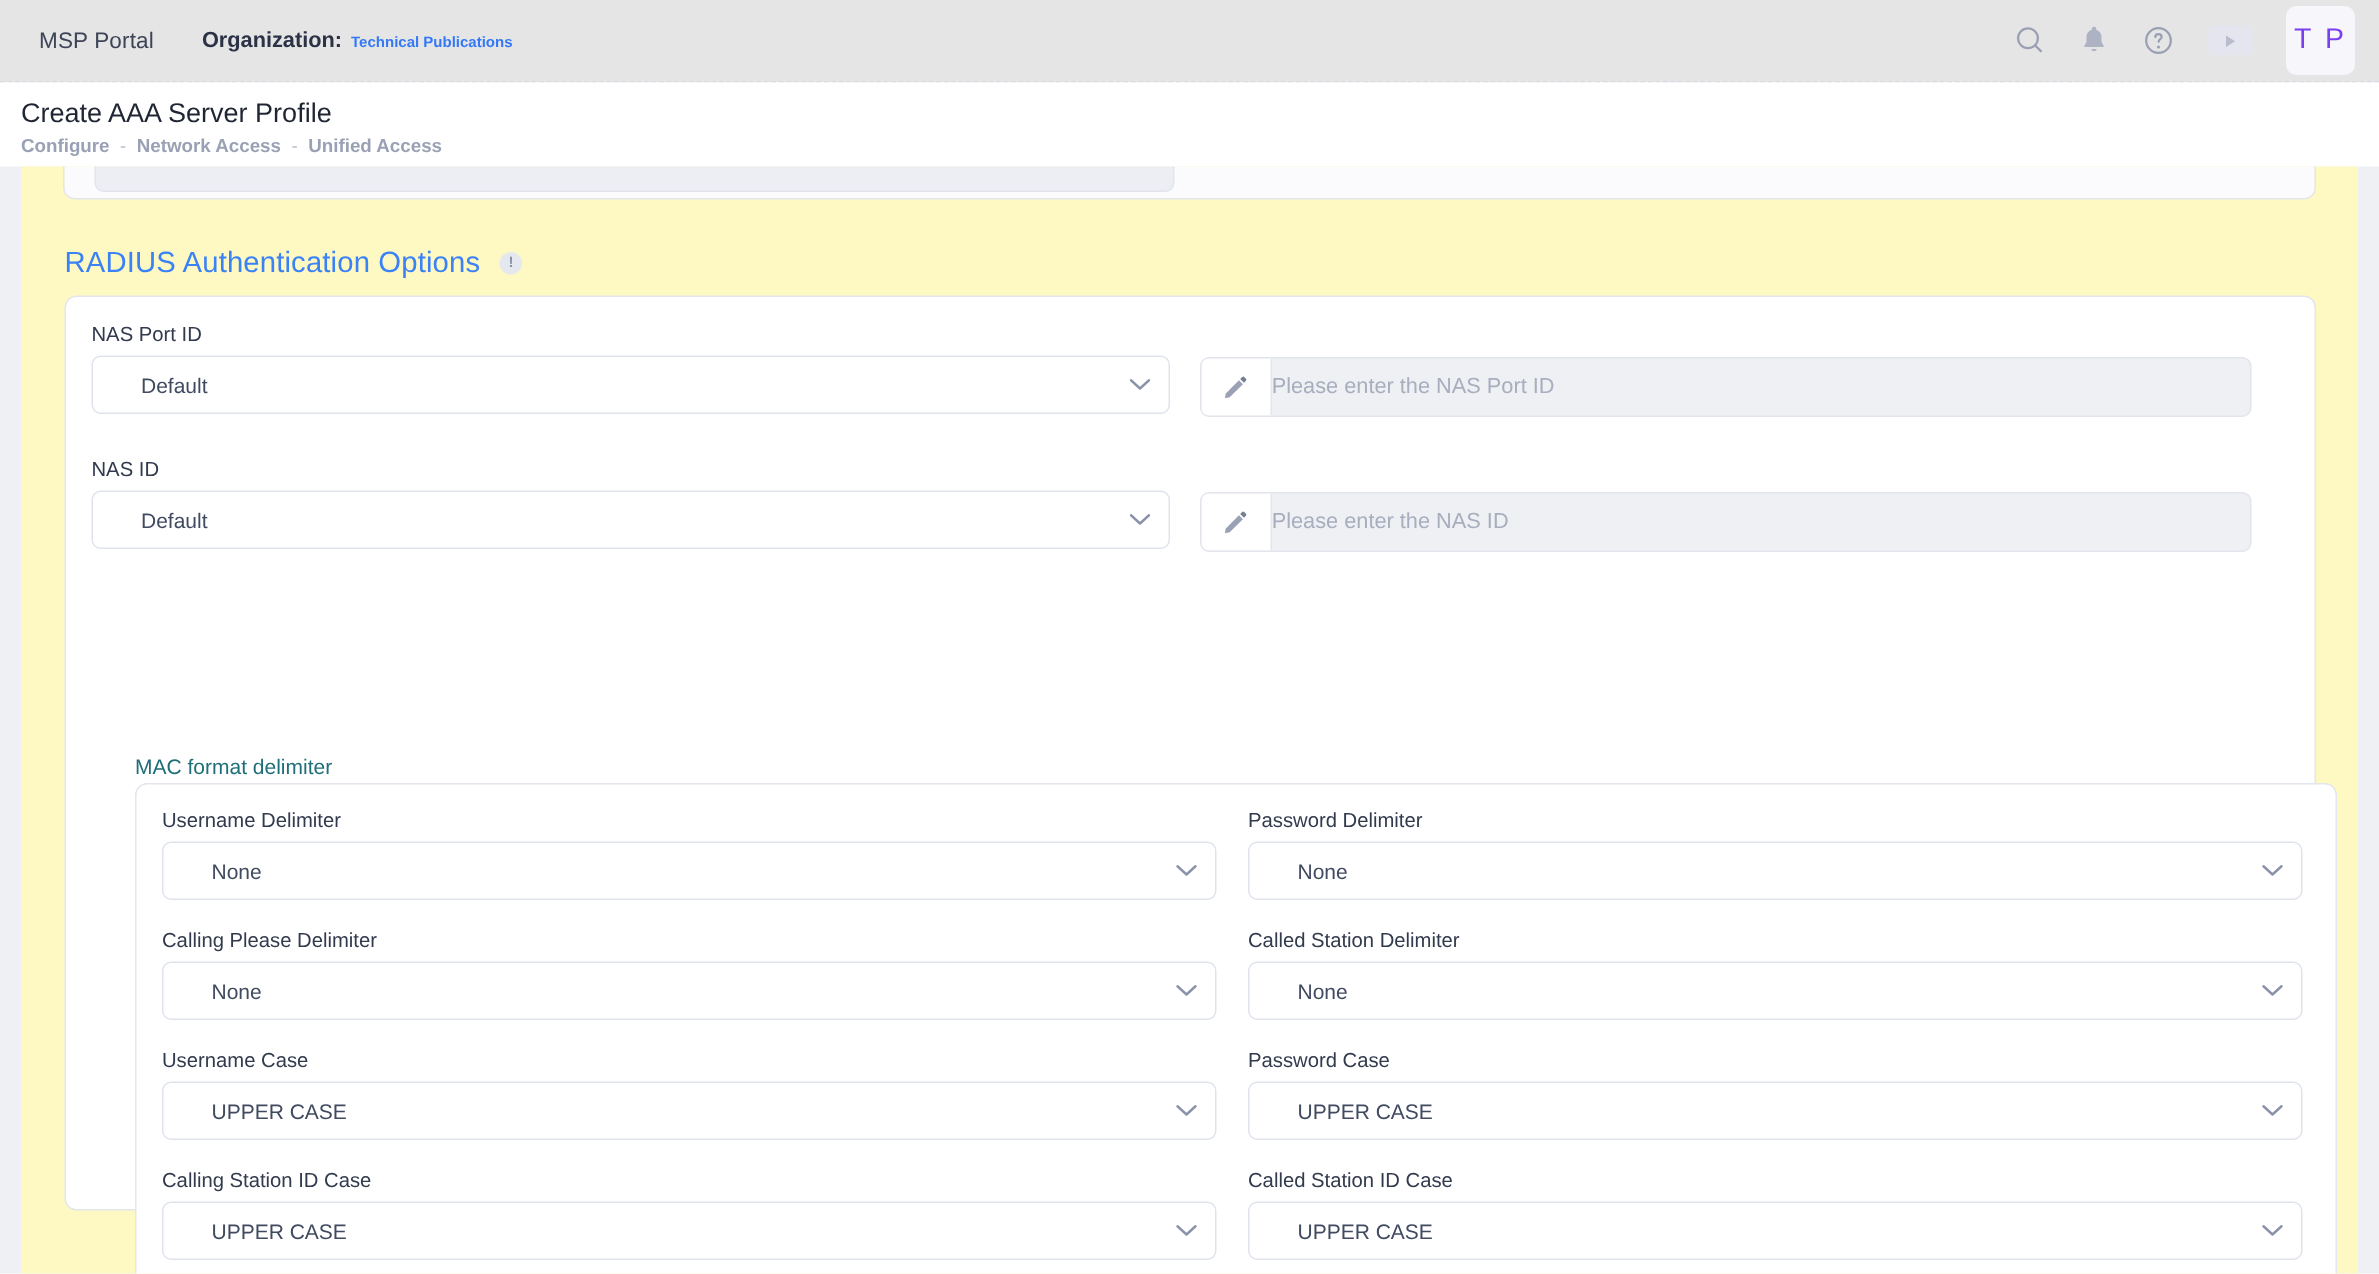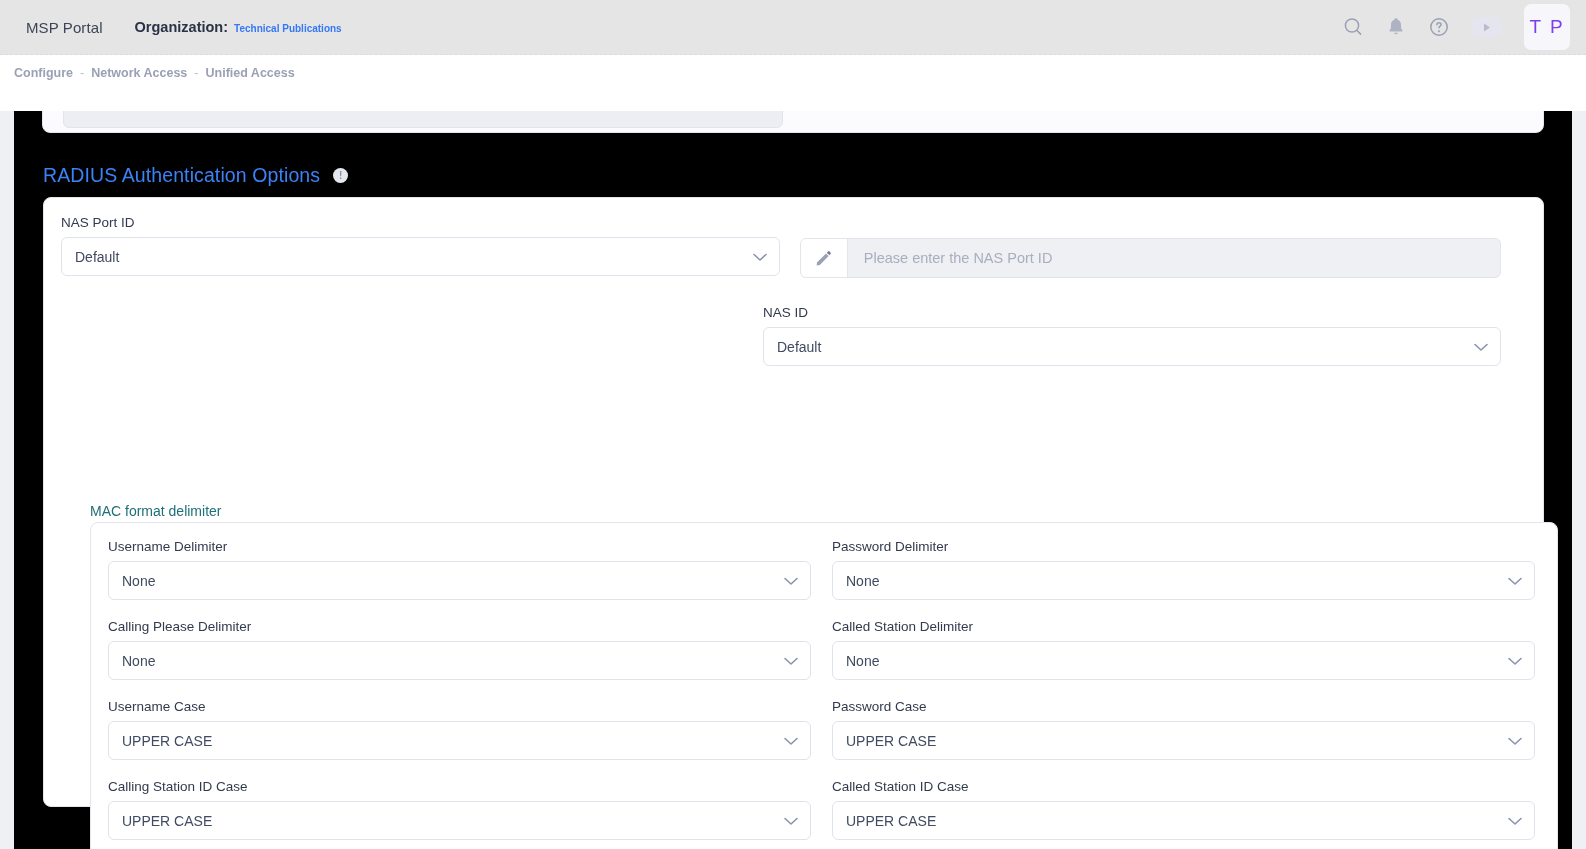--- a/index.html
+++ b/index.html
@@ -61,21 +61,21 @@
   .crumbs .sep { color: #b9bfce; font-weight: 400; }
   .crumb { cursor: pointer; }
 
   
   .railbg {
     position: absolute; top: 111px; left: 0; width: 1586px; height: 738px;
     background: #eef0f4;
   }
   .panel {
     position: absolute; top: 111px; left: 14px; width: 1558px; height: 738px;
-    background: #000000;
+    background: #fef9c3;
     overflow: hidden;
   }
 
   
   .topcard {
     position: absolute; left: 28px; top: -108px; width: 1502px; height: 130px;
     border: 1px solid #e3e6ed; border-radius: 8px;
     background: linear-gradient(to bottom, #ffffff 0%, #fbfbfd 100%);
   }
   .topcard-input {
@@ -107,36 +107,36 @@
     font-size: 13.5px; color: #323a4d; font-weight: 400;
     margin-bottom: 7px; display: block;
   }
 
   .select {
     height: 39px; border: 1px solid #dfe3ec; border-radius: 6px;
     background: #ffffff;
     display: flex; align-items: center; padding: 0 13px;
     cursor: pointer; position: relative;
   }
-  .select .val { font-size: 14px; color: #404a60; }
+  .select .val { font-size: 14px; color: #404a60; margin-left: 19px; }
   .chev { position: absolute; right: 12px; top: 50%; transform: translateY(-50%); }
 
   
   .pinput {
     height: 40px; display: flex; align-items: stretch;
     border: 1px solid #e2e5ec; border-radius: 6px; overflow: hidden;
     background: #eef0f4;
   }
   .pinput .pen {
     width: 47px; background: #ffffff; border-right: 1px solid #e2e5ec;
     display: flex; align-items: center; justify-content: center;
     flex: 0 0 47px; cursor: pointer;
   }
   .pinput .ph {
-    flex: 1; display: flex; align-items: center; padding-left: 16px;
+    flex: 1; display: flex; align-items: center; padding-left: 0;
     font-size: 14.5px; color: #a8aebe;
   }
 
   
   .nasrow { position: absolute; display: flex; width: 1440px; }
   .nas-left { width: 738px; }
   .nas-right { width: 720px; margin-left: 20px; padding-top: 23px; }
 
   
   .mac-label {
@@ -192,20 +192,21 @@
       <svg width="10" height="11" viewBox="0 0 10 11">
           <path d="M2 1.6v7.8l6-3.9z" fill="#b8bccd"></path>
         </svg>
     </span>
 
     <span class="avatar">T P</span>
   </div>
 </div>
 
 <div class="pagehead">
+  <div class="page-title">Create AAA Server Profile</div>
   <div class="crumbs">
     <span class="crumb">Configure</span>
     <span class="sep">-</span>
     <span class="crumb">Network Access</span>
     <span class="sep">-</span>
     <span class="crumb">Unified Access</span>
   </div>
 </div>
 
 <div class="railbg"></div>
@@ -253,20 +254,31 @@
         <label class="field-label">NAS ID</label>
         <div class="select">
           <span class="val">Default</span>
           <span class="chev">
             <svg width="14" height="9" viewBox="0 0 14 9">
                 <path d="M1 1.5 7 7l6-5.5" stroke="#8b93aa" stroke-width="1.6" fill="none" stroke-linecap="round" stroke-linejoin="round"></path>
               </svg>
           </span>
         </div>
       </div>
+      <div class="nas-right">
+        <div class="pinput">
+          <span class="pen">
+            <svg width="17" height="17" viewBox="0 0 17 17">
+              <path d="M2.2 12.3 11 3.5l2.6 2.6-8.8 8.8-3.2.6z" fill="#9aa1b5"></path>
+              <path d="M11.8 2.7 13 1.5a1.1 1.1 0 0 1 1.6 0l.9.9a1.1 1.1 0 0 1 0 1.6l-1.2 1.2z" fill="#767e94"></path>
+            </svg>
+          </span>
+          <span class="ph">Please enter the NAS ID</span>
+        </div>
+      </div>
     </div>
 
     <div class="mac-label">MAC format delimiter</div>
 
     <div class="mac-card">
       <div class="grid2">
 
         <div class="gcell">
           <label class="field-label">Username Delimiter</label>
           <div class="select">

